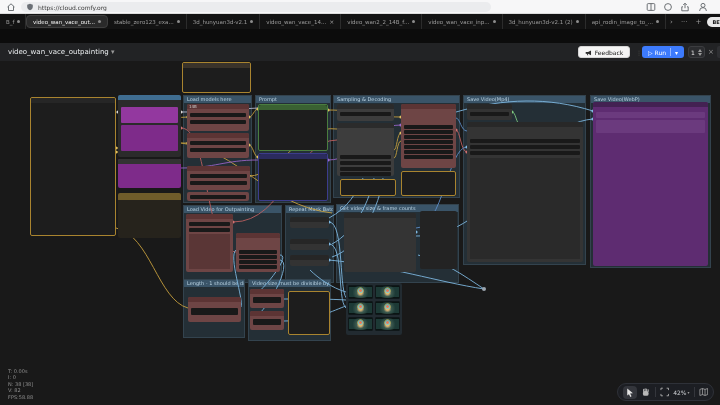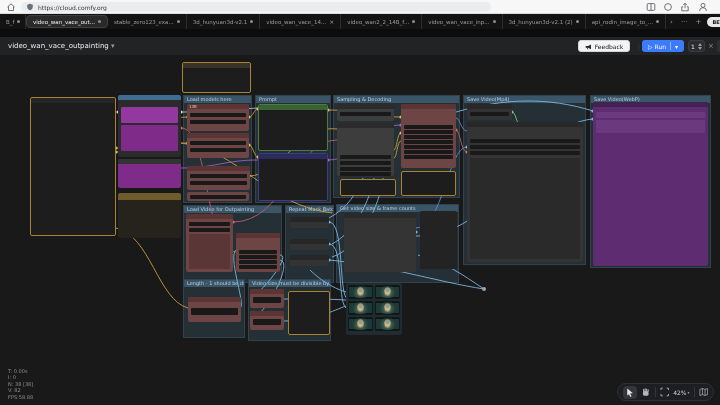--- a/index.html
+++ b/index.html
@@ -22,21 +22,21 @@
     border-right:1px solid #2c2c2c; white-space:nowrap; overflow:hidden; flex:0 0 auto; }
   .tab.active { background:#2a2a2a; color:#f2f2f2; border:1px solid #3e3e3e; border-radius:4px; margin:1px 0; }
   .tab .dot { width:3px; height:3px; border-radius:50%; background:#8d8d8d; flex:0 0 auto; }
   .tab .xx { font-size:6px; color:#9b9b9b; }
   .tb-btn { display:flex; align-items:center; justify-content:center; color:#9b9b9b; font-size:7px;
     padding:0 4px; flex:0 0 auto; }
   .beta { margin:2.5px 2px; background:#e9e9e9; color:#161616; font-size:5px; font-weight:bold;
     border-radius:6px; padding:1px 5px; display:flex; align-items:center; flex:0 0 auto; }
 
   
-  .menubar { position:absolute; left:0; top:37px; width:720px; height:18px; background:#222325; z-index:60; }
+  .menubar { position:absolute; left:0; top:43px; width:720px; height:18px; background:#222325; z-index:60; }
   .wf-name { position:absolute; left:8px; top:5px; font-size:7px; color:#eceff1; white-space:nowrap; }
   .pill-btn { position:absolute; top:3px; height:12px; border-radius:3px; display:flex; align-items:center;
     justify-content:center; font-size:6px; }
   .feedback { left:578px; width:52px; background:#f4f4f4; color:#171717; gap:3px; border:1px solid #d5d5d5; }
   .grip { position:absolute; left:636px; top:6px; color:#5c5c5c; font-size:6px; letter-spacing:1px; }
   .run { left:642px; width:42px; background:#3d7bfd; color:#fff; gap:2px; }
   .run .sep { width:1px; height:8px; background:rgba(255,255,255,.45); margin:0 2px; }
   .stepper { left:688px; width:17px; background:#2b2c2f; color:#e8e8e8; border:1px solid #3c3d40;
     justify-content:space-between; padding:0 2px; }
   .caret { width:0; height:0; border-left:2px solid transparent; border-right:2px solid transparent; }

